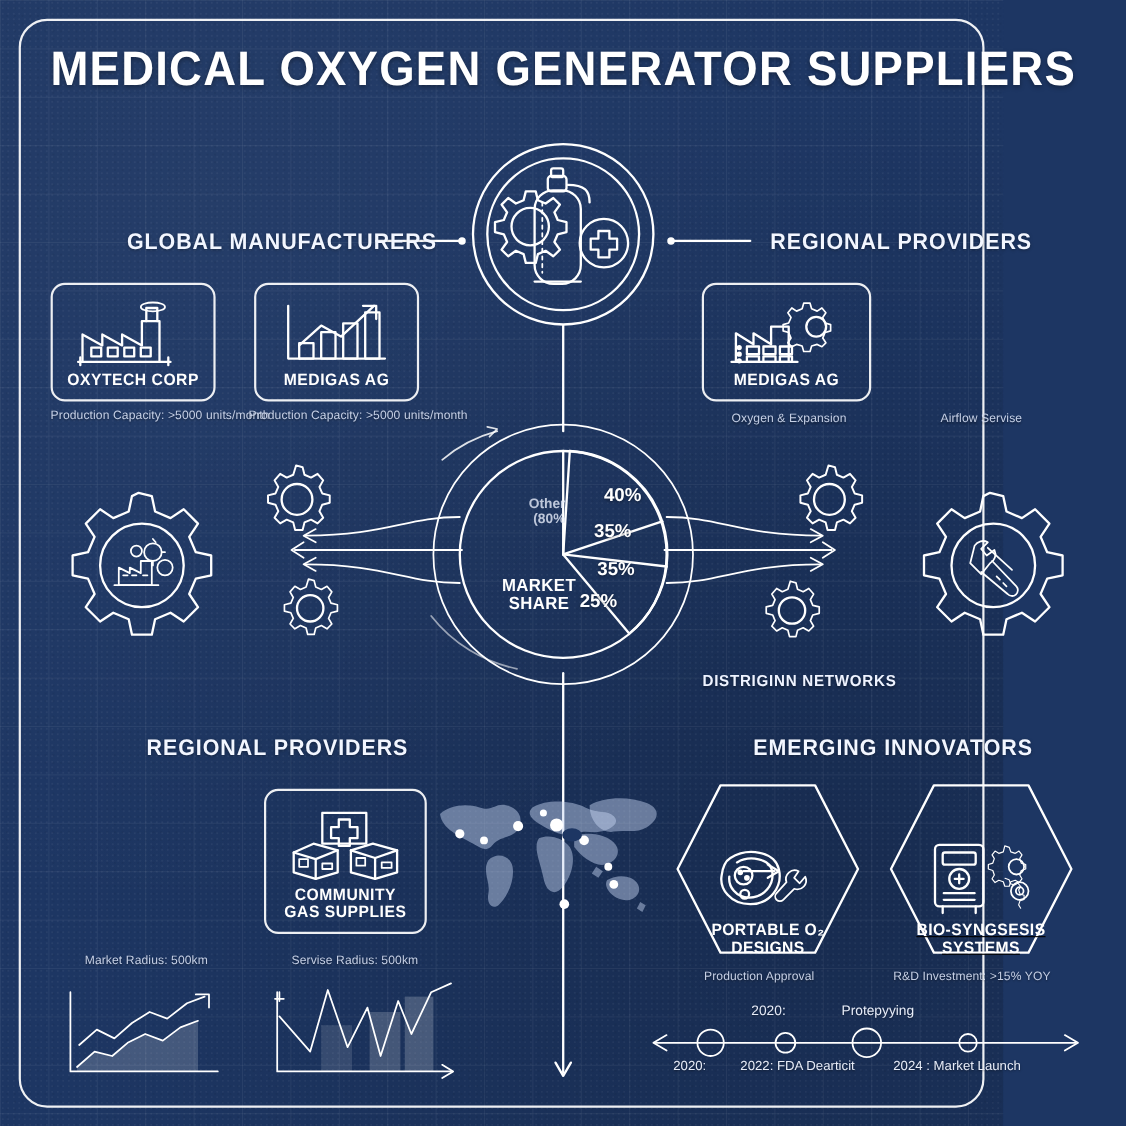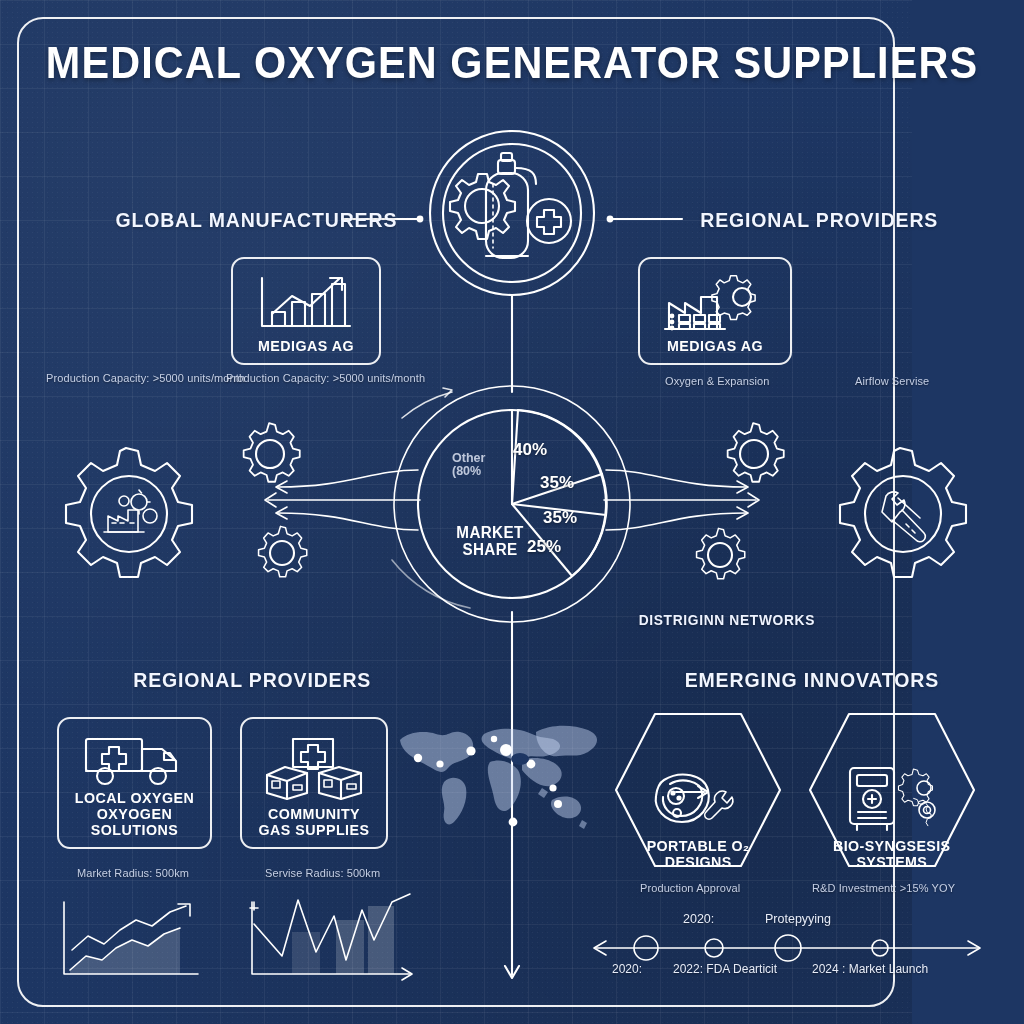--- a/index.html
+++ b/index.html
@@ -137,21 +137,21 @@
   .pie-center {
     position:absolute;
     font-size: 16px; font-weight:700; color:#fff;
     text-align:center; line-height:1.05; letter-spacing:.4px;
     transform: scaleX(.95);
     white-space: pre-line;
   }
   .pie-other {
     position:absolute;
     font-size: 12.5px; font-weight:700; color:#e6ecfa;
-    text-align:left; line-height:1.05;
+    text-align:right; line-height:1.05;
     white-space: pre-line; opacity:.8;
     filter: blur(.35px);
   }
 
   .net-label {
     position:absolute;
     font-size: 14.5px; font-weight:700; color:#eef3ff;
     letter-spacing:.7px; transform: scaleX(.95);
     text-shadow: 0 1px 3px rgba(0,0,0,.4);
   }
@@ -224,20 +224,38 @@
     <path class="ln-thin" d="M73 56 V 120" stroke-dasharray="3 4"></path>
 
     <g class="ln">
       <circle cx="129" cy="93" r="22"></circle>
       <path d="M124 82 H134 V89 H141 V99 H134 V106 H124 V99 H117 V89 H124 Z"></path>
     </g>
   </svg>
 
   <div class="sec-head" style="left:108px; top:208px;">GLOBAL MANUFACTURERS</div>
 
+  <div class="card" style="left:46px; top:257px; width:150px; height:108px;">
+    <div class="art">
+      <svg width="108" height="60" viewBox="0 0 108 60">
+        <g class="ln">
+          <path d="M8 55 V30 L26 40 V30 L44 40 V30 L62 40 V18 H78 V55"></path>
+          <path d="M66 18 V6 H76 V18"></path>
+          <rect x="16" y="42" width="9" height="8"></rect>
+          <rect x="31" y="42" width="9" height="8"></rect>
+          <rect x="46" y="42" width="9" height="8"></rect>
+          <rect x="61" y="42" width="9" height="8"></rect>
+          <path d="M4 55 H 88"></path>
+          <path d="M6 51 V 58 M86 51 V 58"></path>
+        </g>
+        <ellipse class="ln-thin" cx="72" cy="5" rx="11" ry="4"></ellipse>
+      </svg>
+    </div>
+    <div class="cap">OXYTECH CORP</div>
+  </div>
   <div class="caption" style="left:46px; top:372px;">Production Capacity: &gt;5000 units/month</div>
 
   <div class="card" style="left:231px; top:257px; width:150px; height:108px;">
     <div class="art">
       <svg width="104" height="60" viewBox="0 0 104 60">
         <g class="ln">
           <path d="M8 4 V52 H96"></path>
           <rect x="18" y="38" width="13" height="14"></rect>
           <rect x="38" y="28" width="13" height="24"></rect>
           <rect x="58" y="20" width="13" height="32"></rect>
@@ -347,50 +365,33 @@
       <path d="M122 122 L216 133"></path>
       <path d="M122 122 L182 194"></path>
     </g>
 
     <g class="ln" stroke-width="2.2">
       <path d="M128 28 A94 94 0 0 1 212 92"></path>
       <path d="M212 92 A94 94 0 0 1 216 133"></path>
       <path d="M216 133 A94 94 0 0 1 182 194"></path>
     </g>
   </svg>
-  <div class="pie-lab" style="left:513px; top:440px;">40%</div>
+  <div class="pie-lab" style="left:513px; top:440px;padding-left:36px;">40%</div>
   <div class="pie-lab" style="left:540px; top:473px;">35%</div>
   <div class="pie-lab" style="left:543px; top:508px;">35%</div>
   <div class="pie-lab" style="left:527px; top:537px;">25%</div>
   <div class="pie-other" style="left:452px; top:452px; width:62px;">Other
 (80%</div>
   <div class="pie-center" style="left:440px; top:525px; width:100px;">MARKET
 SHARE</div>
 
   <div class="net-label" style="left:634px; top:612px;">DISTRIGINN NETWORKS</div>
 
   <div class="sec-head" style="left:127px; top:668px;">REGIONAL PROVIDERS</div>
 
-  <div class="card" style="left:57px; top:717px; width:155px; height:132px;">
-    <div class="art">
-      <svg width="110" height="58" viewBox="0 0 110 58">
-        <g class="ln">
-          <rect x="6" y="8" width="56" height="32" rx="2"></rect>
-          <path d="M62 18 H82 L96 30 V40 H62 Z"></path>
-          <path d="M84 22 H90 L95 29 H84 Z"></path>
-          <circle cx="25" cy="45" r="8"></circle>
-          <circle cx="78" cy="45" r="8"></circle>
-          <path d="M6 40 H96"></path>
-          <path d="M29 16 H39 V23 H46 V33 H39 V40 H29 V33 H22 V23 H29 Z"></path>
-        </g>
-      </svg>
-    </div>
-    <div class="cap">LOCAL OXYGEN
-OXYOGEN SOLUTIONS</div>
-  </div>
   <div class="caption" style="left:77px; top:867px;">Market Radius: 500km</div>
 
   <div class="card" style="left:240px; top:717px; width:148px; height:132px;">
     <div class="art">
       <svg width="106" height="62" viewBox="0 0 106 62">
         <g class="ln">
           <rect x="32" y="2" width="40" height="28"></rect>
           <path d="M47 8 H57 V15 H64 V25 H57 V32 H47 V25 H40 V15 H47 Z"></path>
           <path d="M6 38 L24 30 L46 36 L46 56 L26 62 L6 56 Z"></path>
           <path d="M6 38 L26 44 L26 62"></path>
@@ -482,21 +483,21 @@
         <g class="ln-thin">
           <path d="M80 22 a8 8 0 0 0 -11 10 L60 42 a4 4 0 0 0 6 6 L76 38 a8 8 0 0 0 10 -11 l-5 6 l-5 -5 Z"></path>
         </g>
       </svg>
     </div>
     <div class="cap">PORTABLE O₂
 DESIGNS</div>
   </div>
   <div class="caption" style="left:640px; top:882px;">Production Approval</div>
 
-  <div class="hex" style="left:806px; top:710px; width:172px; height:160px;">
+  <div class="hex" style="left:806px; top:710px; width:172px; height:160px;text-decoration:underline;">
     <svg class="hexline" width="172" height="160" viewBox="0 0 172 160">
       <path class="ln" d="M43 4 H129 L168 80 L129 156 H43 L4 80 Z"></path>
     </svg>
     <div class="art">
       <svg width="108" height="66" viewBox="0 0 108 66">
         <g class="ln">
           <rect x="12" y="2" width="44" height="56" rx="4"></rect>
           <rect x="19" y="9" width="30" height="11" rx="2"></rect>
           <circle cx="34" cy="33" r="9"></circle>
           <path d="M30 33 H38 M34 29 V37"></path>

